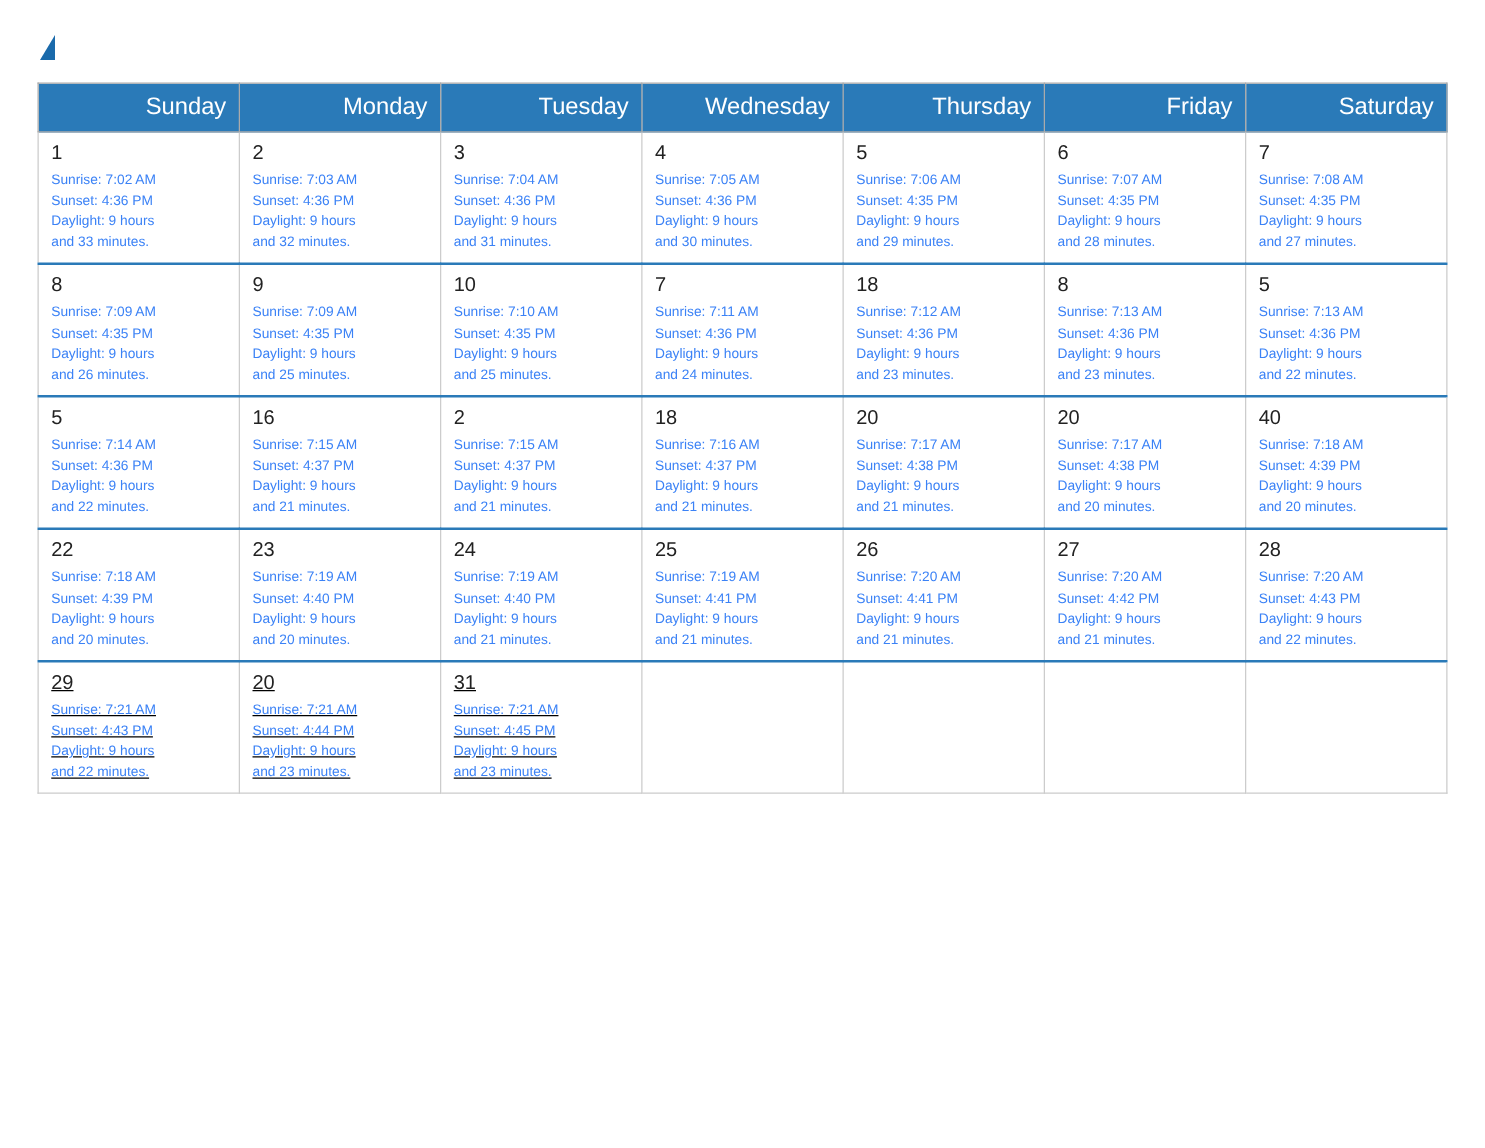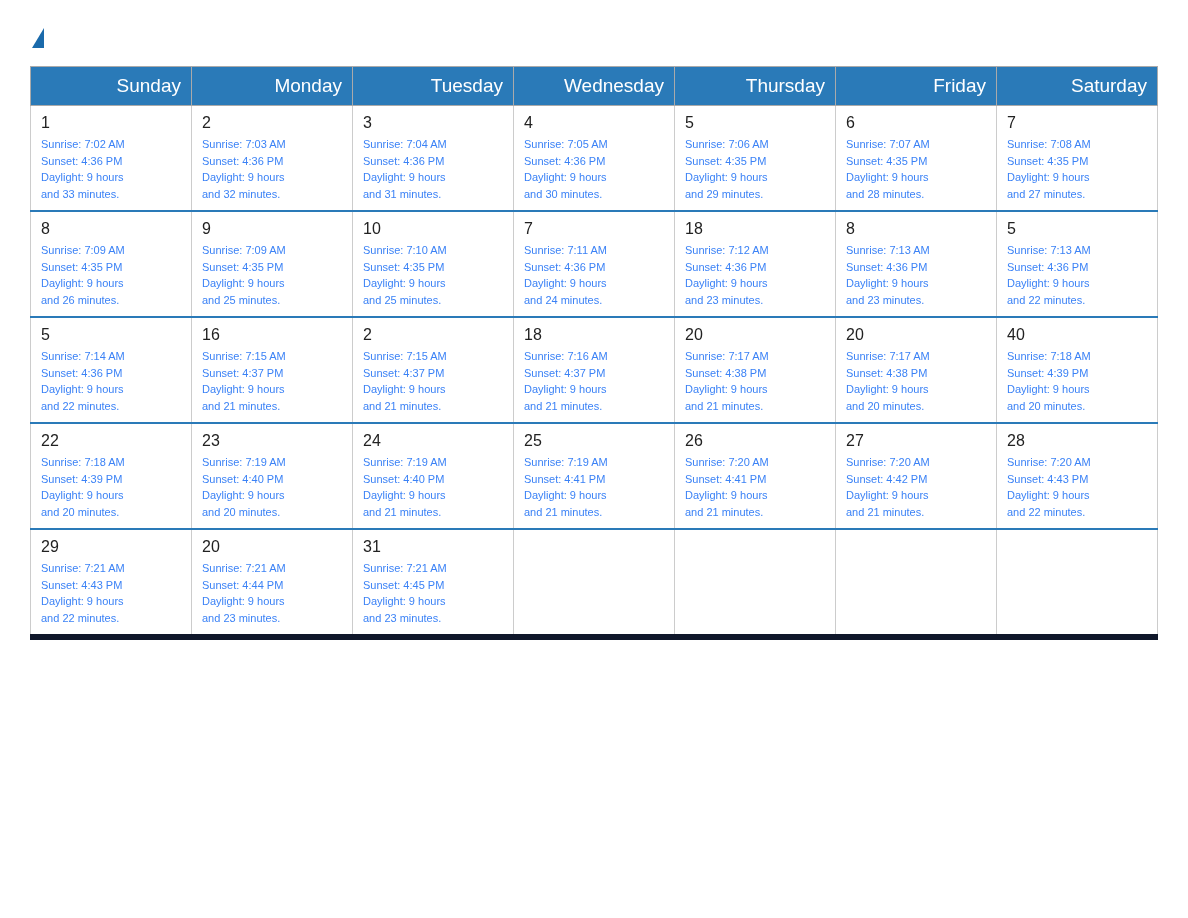--- a/index.html
+++ b/index.html
@@ -92,21 +92,22 @@
     }
     .day-info {
       font-size: 11px;
       color: #3b82f6;
       line-height: 1.5;
     }
     tbody tr {
       border-bottom: 2px solid #2a7ab8;
     }
     tbody tr:last-child {
-      border-bottom: 6px solid #0f172a;
+      border-bottom: 1px solid #0f172a;
+      text-decoration: underline;
     }
     .empty-cell {
       background: #fff;
     }
   </style>
 </head>
 <body>
 
 <div class="header">
   <div class="logo">

